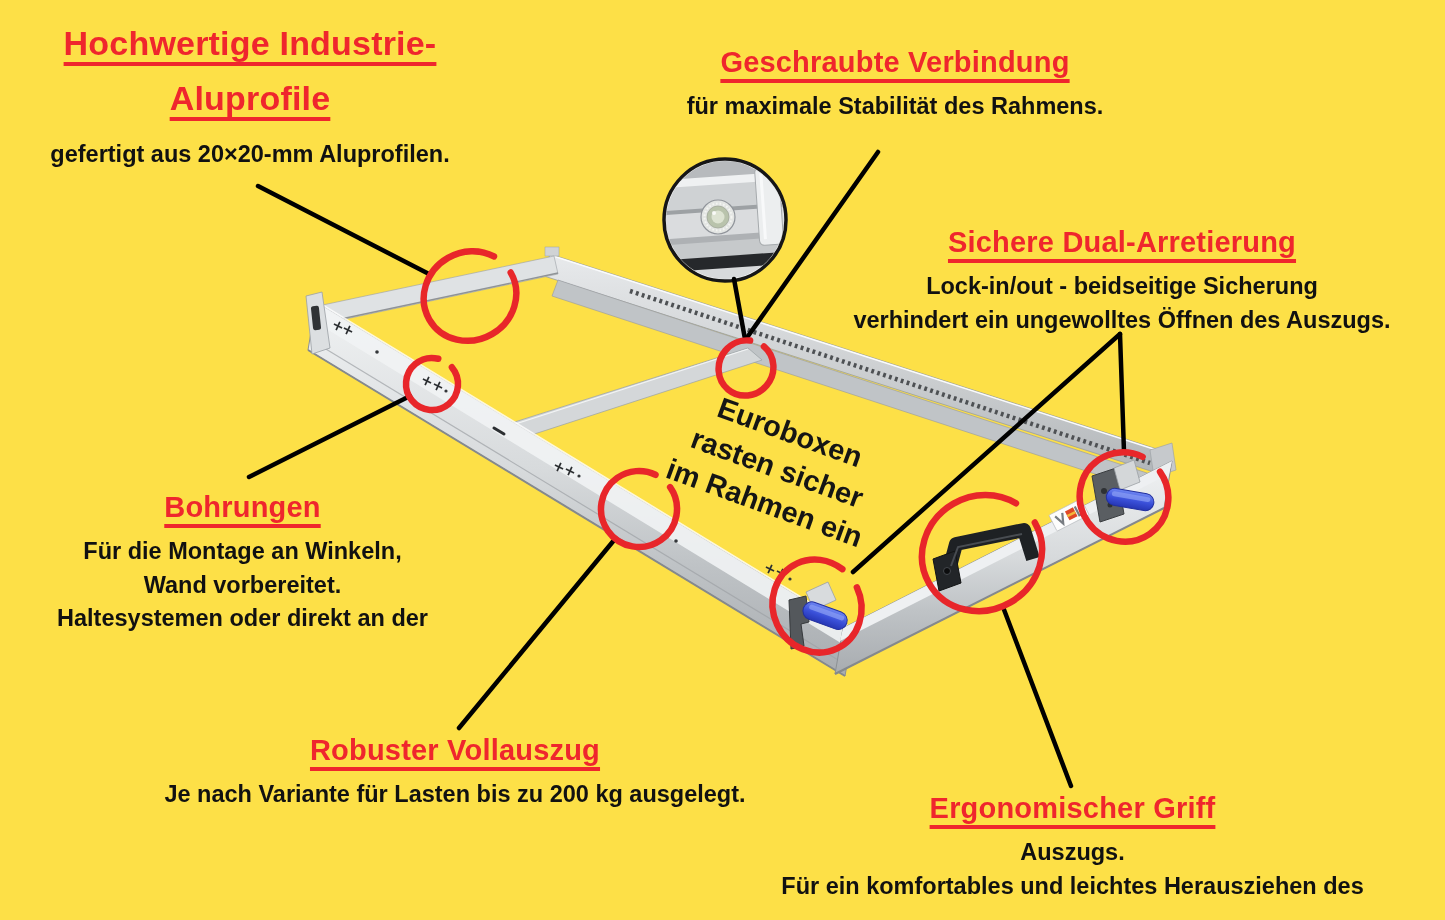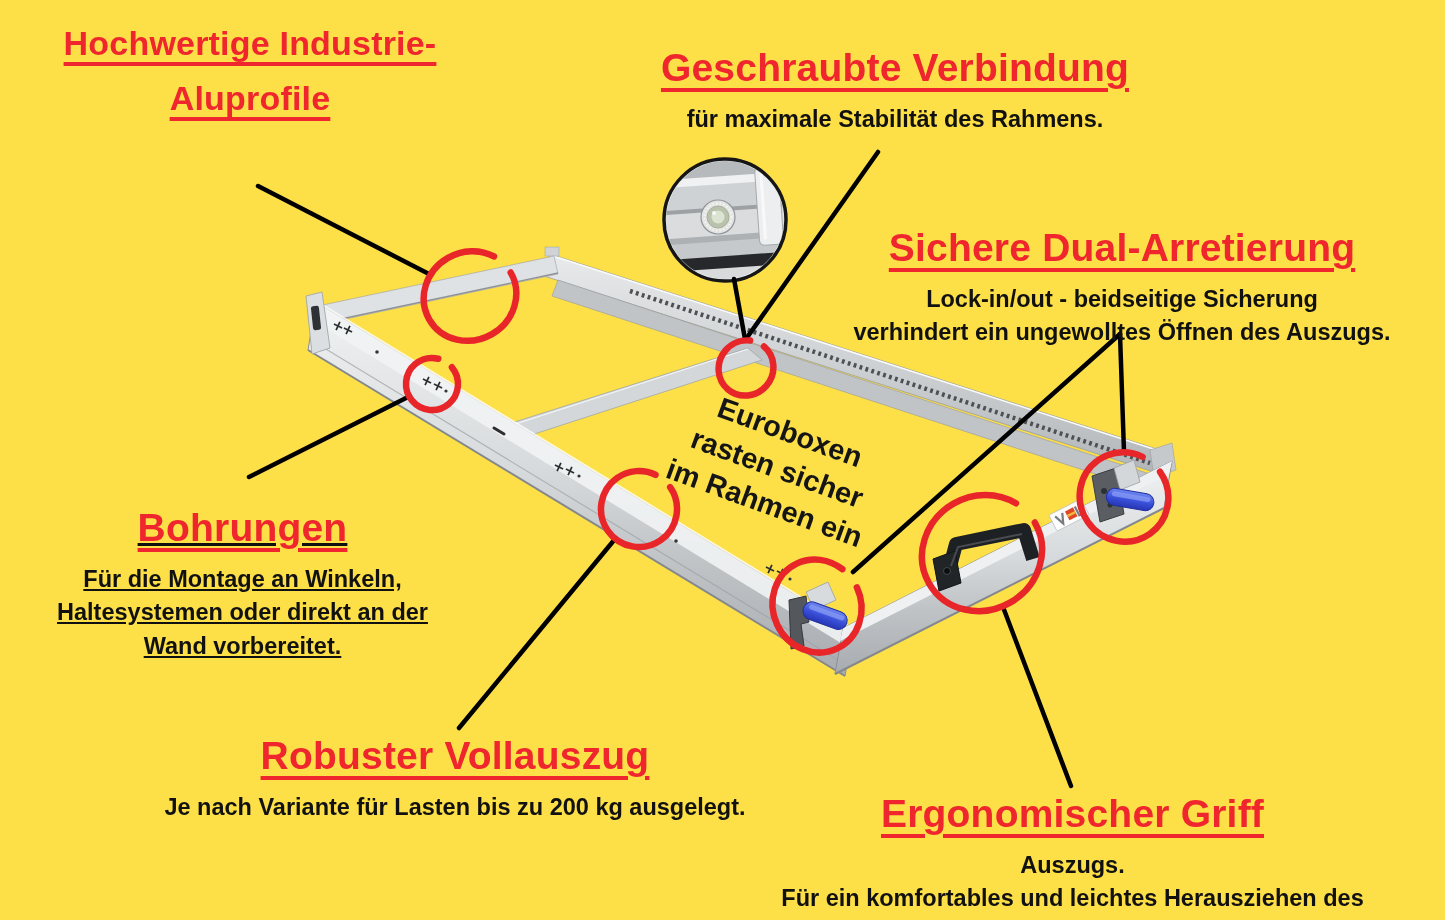--- a/index.html
+++ b/index.html
@@ -3,32 +3,32 @@
 <meta charset="utf-8">
 <style>
   html,body{margin:0;padding:0;background:#ffffff;}
   .stage{
     position:relative;width:1445px;height:920px;background:#fde047;overflow:hidden;
     font-family:"Liberation Sans","DejaVu Sans",sans-serif;color:#101010;
   }
   svg.illus{position:absolute;left:0;top:0;}
   .ann{position:absolute;text-align:center;font-weight:700;}
   .ttl{
-    margin:0 0 10px 0;font-size:39px;line-height:1.25;font-weight:700;
+    margin:0 0 10px 0;font-size:29px;line-height:1.25;font-weight:700;
     color:#ef262d;letter-spacing:.2px;
     text-decoration:underline;text-decoration-thickness:3.5px;text-underline-offset:7px;
     text-decoration-color:#ef262d;
   }
   .ttl-line{display:block;line-height:1.62;}
   .bdy{margin:0;font-size:23.5px;line-height:1.43;font-weight:700;color:#111;}
   #ann-alu{left:8px;top:16px;width:484px;}
   #ann-alu .ttl{font-size:34px;margin-bottom:12px;}
   #ann-verb{left:580px;top:44px;width:630px;}
   #ann-arr{left:790px;top:224px;width:664px;}
-  #ann-bohr{left:15px;top:504px;width:455px;text-decoration:underline;}
+  #ann-bohr{left:15px;top:489px;width:455px;}
   #ann-voll{left:100px;top:732px;width:710px;}
   #ann-griff{left:700px;top:790px;width:745px;}
   .note{
     position:absolute;left:627px;top:412px;width:300px;text-align:center;
     font-size:29px;line-height:1.3;font-weight:700;color:#151515;
     transform:rotate(20deg);transform-origin:50% 50%;
   }
   .note span{display:block;}
 </style>
 </head>
@@ -186,38 +186,39 @@
       <ellipse cx="982" cy="553" rx="61" ry="57" stroke-dasharray="343 28" transform="rotate(-30 982 553)"></ellipse>
       <ellipse cx="1124" cy="497" rx="44" ry="45" stroke-dasharray="256 24" transform="rotate(-35 1124 497)"></ellipse>
     </g>
   </svg>
 
   <section class="ann" id="ann-alu">
     <h2 class="ttl">
       <span class="ttl-line">Hochwertige Industrie-</span>
       <span class="ttl-line">Aluprofile</span>
     </h2>
+    <p class="bdy">gefertigt aus 20×20-mm Aluprofilen.</p>
   </section>
 
   <section class="ann" id="ann-verb">
     <h2 class="ttl">Geschraubte Verbindung</h2>
     <p class="bdy">für maximale Stabilität des Rahmens.</p>
   </section>
 
   <section class="ann" id="ann-arr">
     <h2 class="ttl">Sichere Dual-Arretierung</h2>
     <p class="bdy">Lock-in/out - beidseitige Sicherung</p>
     <p class="bdy">verhindert ein ungewolltes Öffnen des Auszugs.</p>
   </section>
 
   <section class="ann" id="ann-bohr">
     <h2 class="ttl">Bohrungen</h2>
     <p class="bdy">Für die Montage an Winkeln,</p>
+    <p class="bdy">Wand vorbereitet.</p>
     <p class="bdy">Haltesystemen oder direkt an der</p>
-    <p class="bdy">Wand vorbereitet.</p>
   </section>
 
   <section class="ann" id="ann-voll">
     <h2 class="ttl">Robuster Vollauszug</h2>
     <p class="bdy">Je nach Variante für Lasten bis zu 200 kg ausgelegt.</p>
   </section>
 
   <section class="ann" id="ann-griff">
     <h2 class="ttl">Ergonomischer Griff</h2>
     <p class="bdy">Auszugs.</p>

